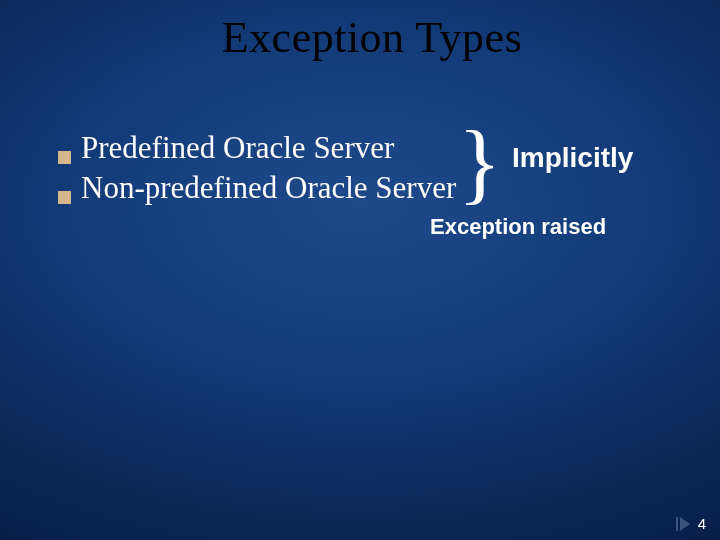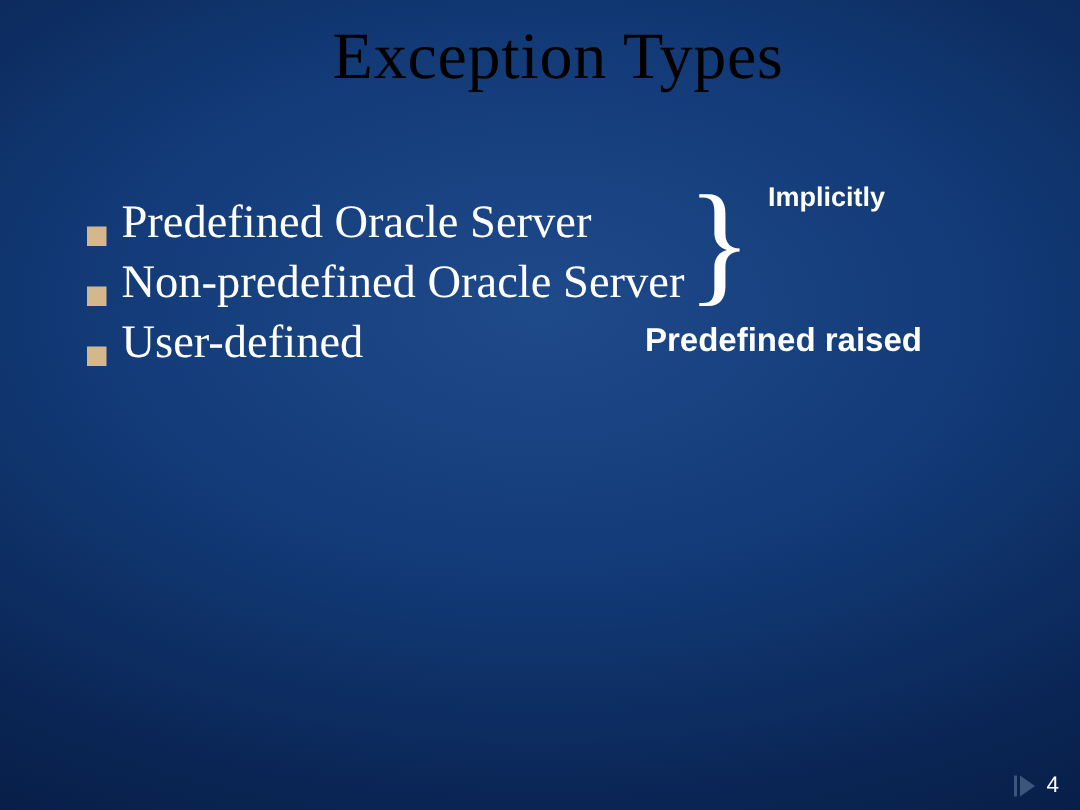--- a/index.html
+++ b/index.html
@@ -61,23 +61,23 @@
     position: absolute;
     top: 118px;
     left: 458px;
     font-size: 90px;
     line-height: 1;
     color: #ffffff;
     font-family: "Times New Roman", serif;
   }
   .implicit-label {
     position: absolute;
-    top: 121px;
+    top: 141px;
     left: 512px;
-    font-size: 18px;
+    font-size: 28px;
     font-weight: bold;
     font-family: Arial, Helvetica, sans-serif;
     color: #ffffff;
     line-height: 1.2;
   }
   .explicit-label {
     position: absolute;
     top: 214px;
     left: 430px;
     font-size: 22px;
@@ -126,33 +126,29 @@
 
   <div class="content">
     <div class="bullet-row">
       <div class="bullet-square"></div>
       <div class="bullet-text">Predefined Oracle Server</div>
     </div>
     <div class="bullet-row">
       <div class="bullet-square"></div>
       <div class="bullet-text">Non-predefined Oracle Server</div>
     </div>
-    <div class="bullet-row">
-      <div class="bullet-square"></div>
-      <div class="bullet-text">User-defined</div>
-    </div>
   </div>
 
   <div class="brace">}</div>
 
   <div class="implicit-label">
     <span>Implicitly</span><br>
   </div>
 
-  <div class="explicit-label">Predefined raised</div>
+  <div class="explicit-label">Exception raised</div>
 
   <div class="footer">
     <div class="nav-icon">
       <div class="bar"></div>
       <div class="tri"></div>
     </div>
     <div class="page-num">4</div>
   </div>
 
 </div>

